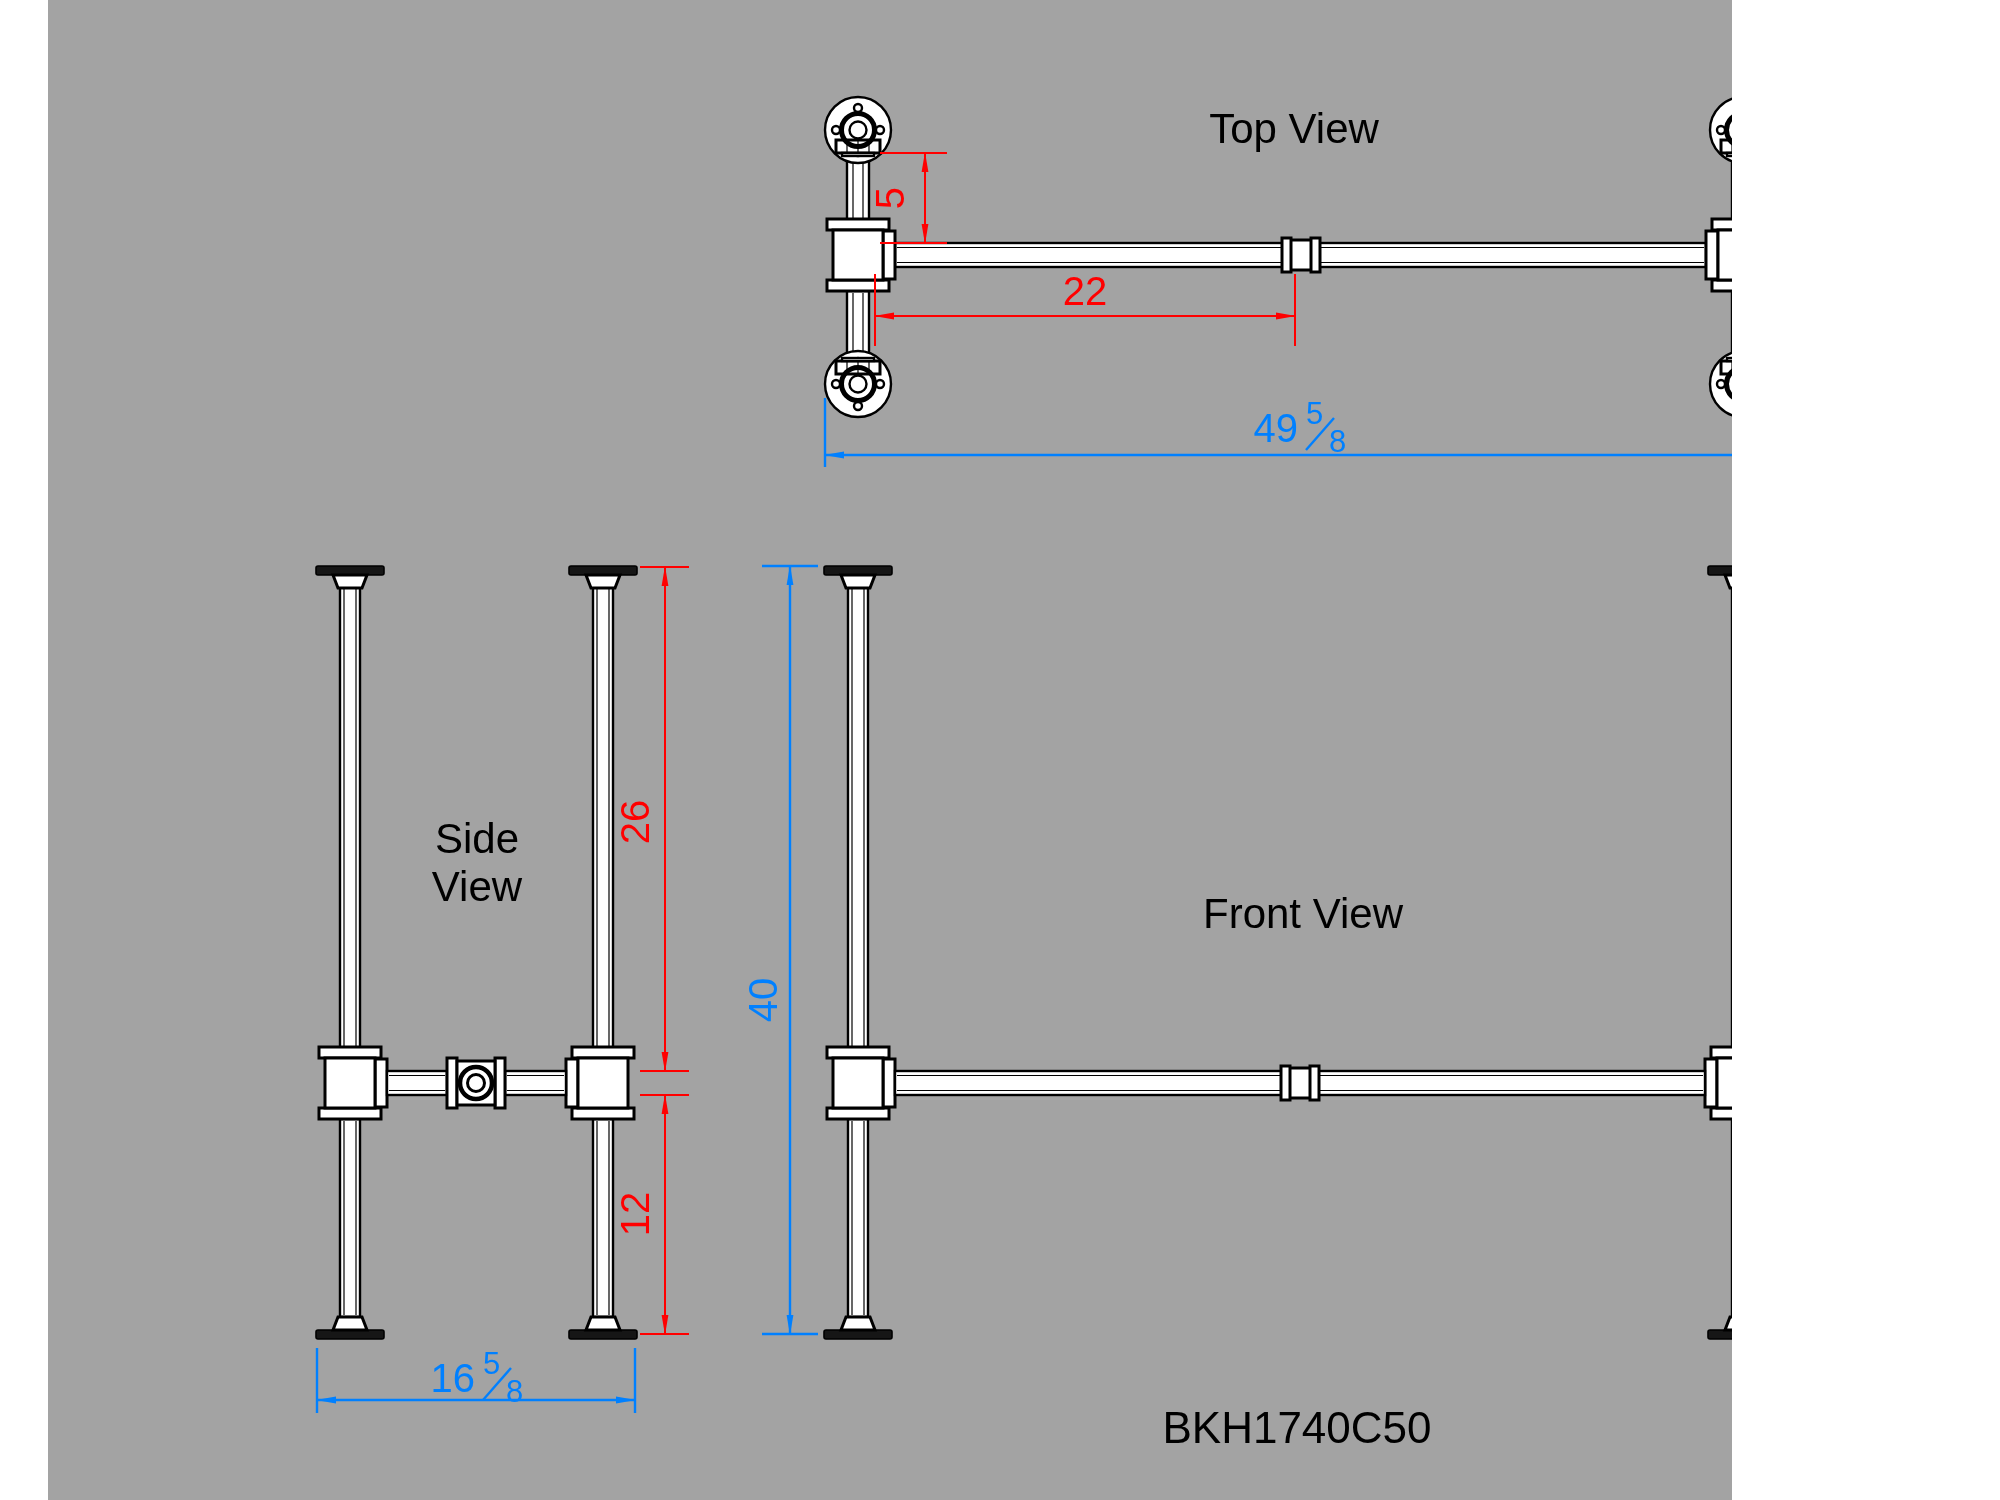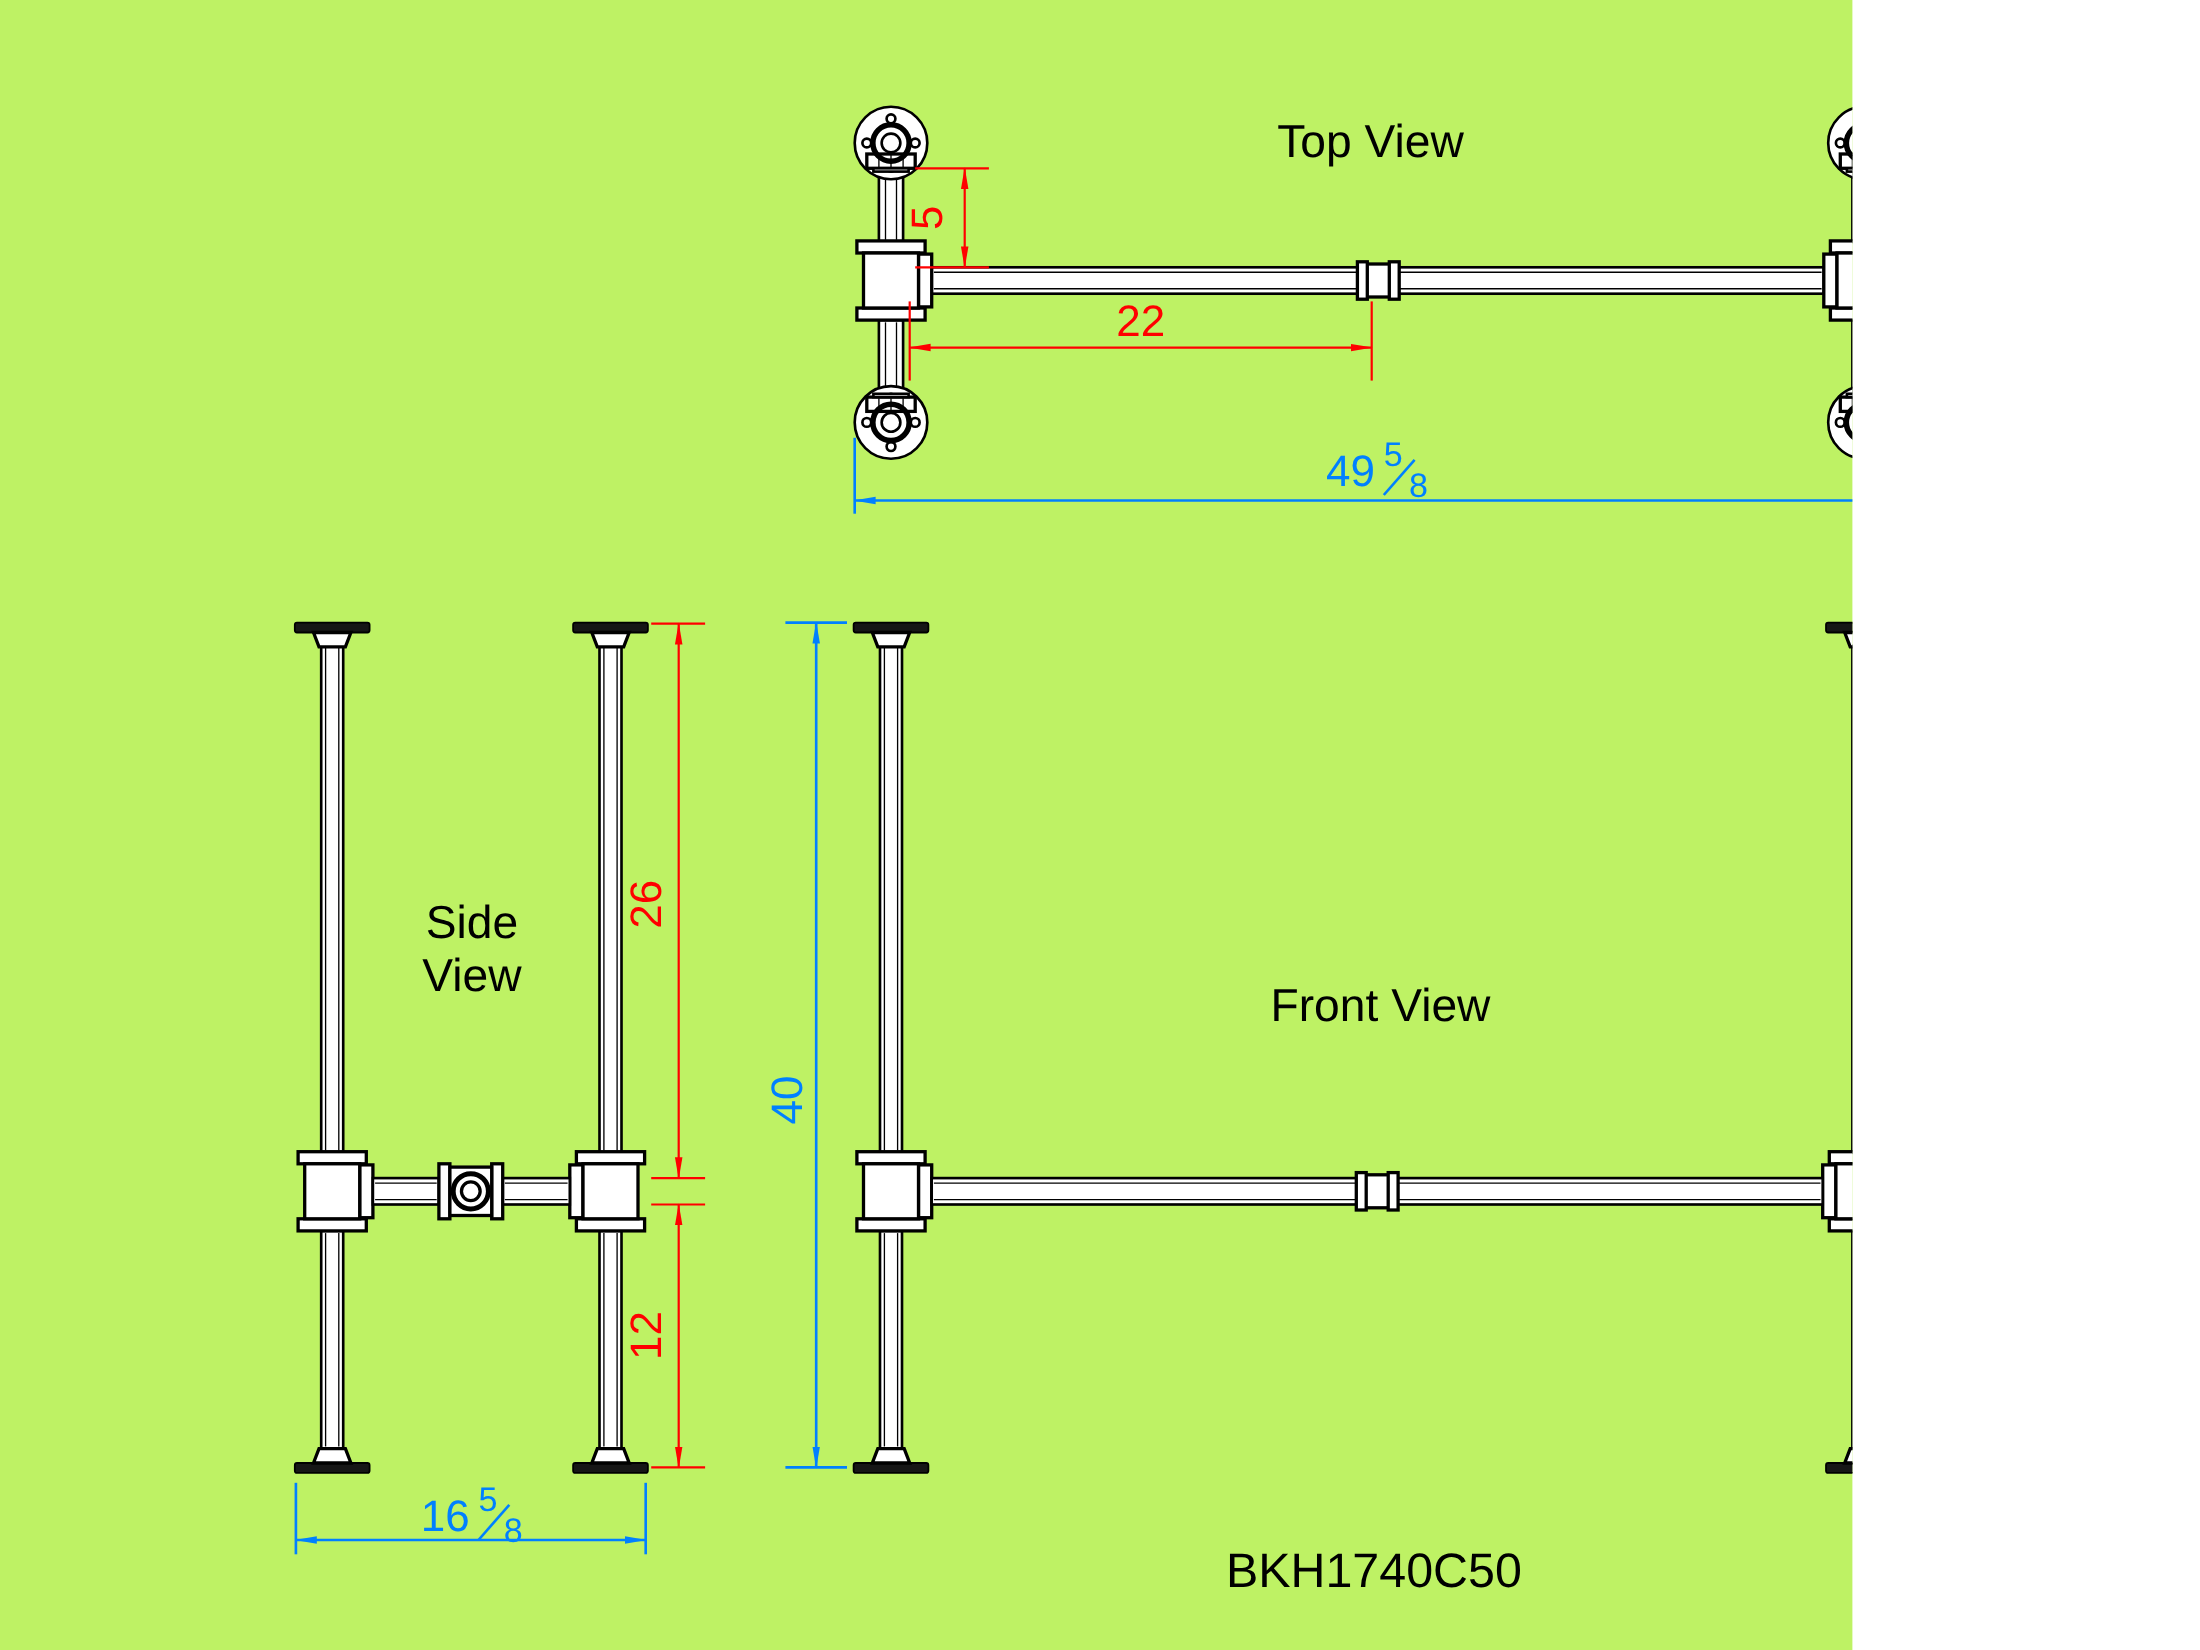--- a/index.html
+++ b/index.html
@@ -1,16 +1,16 @@
 <!DOCTYPE html>
 <html><head>
 <meta charset="utf-8">
 <style>
   html,body{margin:0;padding:0;background:#ffffff;}
-  .page{width:1684px;height:1500px;background:#bef264;position:relative;overflow:hidden;}
+  .page{width:1684px;height:1500px;background:#a3a3a3;position:relative;overflow:hidden;margin-left:48px;}
   svg{display:block;}
   .ol  {fill:#ffffff;stroke:#000000;stroke-width:2.4;}
   .ft  {fill:#ffffff;stroke:#000000;stroke-width:3;}
   .thin{stroke:#000000;stroke-width:1.2;fill:none;}
   .dark{fill:#161616;stroke:#000000;stroke-width:1.6;}
   .redl {stroke:#ff0000;stroke-width:2;fill:none;}
   .bluel{stroke:#0080ff;stroke-width:2.4;fill:none;}
   text{font-family:"Liberation Sans","DejaVu Sans",sans-serif;}
   .dimr{font-size:40px;fill:#ff0000;}
   .dimb{font-size:40px;fill:#0080ff;}

